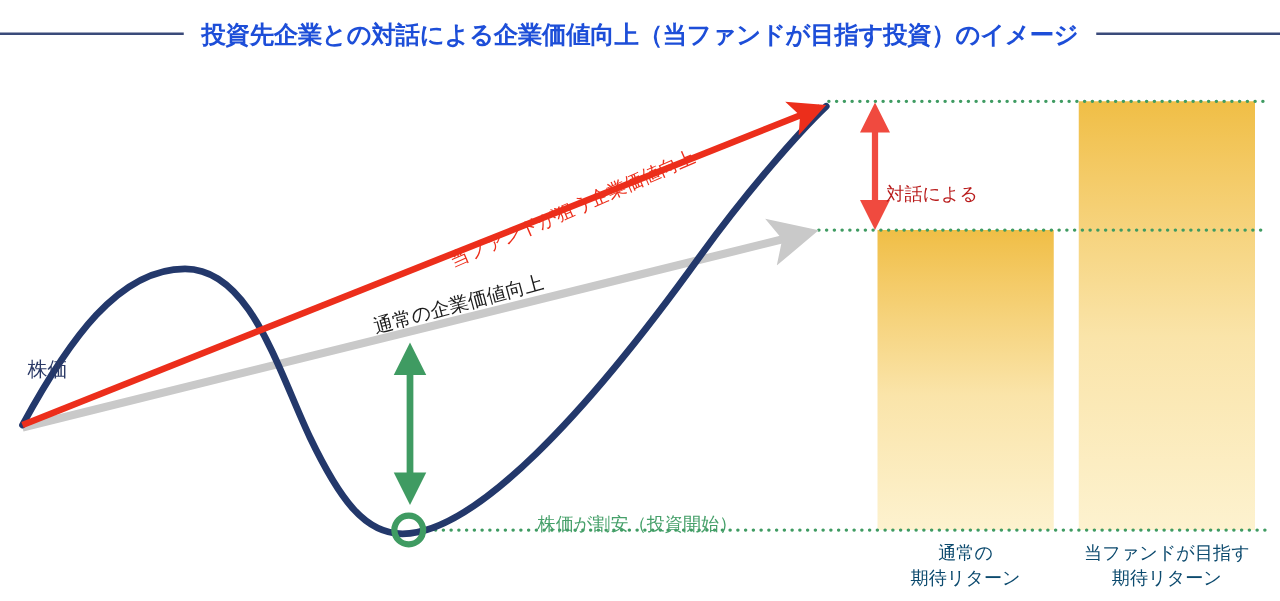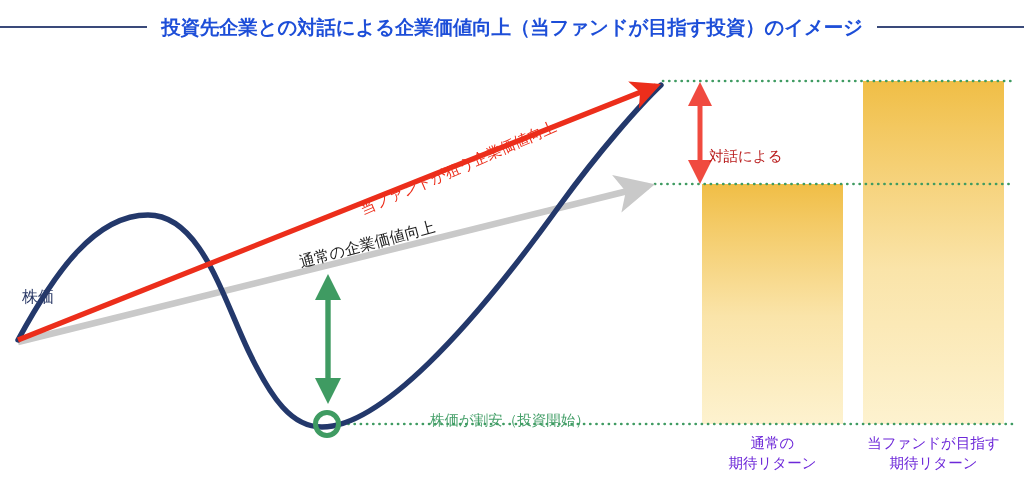--- a/index.html
+++ b/index.html
@@ -88,21 +88,21 @@
   .lbl-red-note {
     left: 709px;
     top: 110px;
     font-size: 14.5px;
     color: #b91c1c;
   }
   .bar-caption {
     position: absolute;
     top: 433px;
     font-size: 14.5px;
-    color: #6d28d9;
+    color: #0c4a6e;
     text-align: center;
     line-height: 1.38;
     pointer-events: none;
   }
   .cap-1 { left: 702px; width: 141px; }
   .cap-2 { left: 863px; width: 141px; }
 </style>
 </head>
 <body>
 

